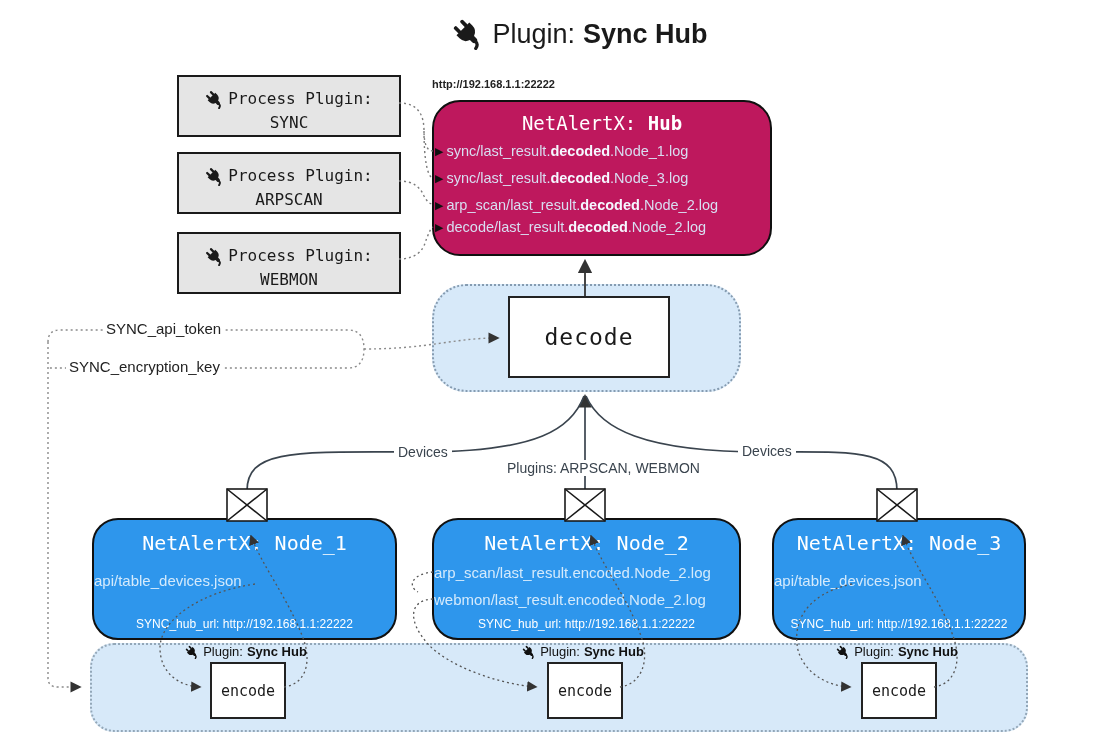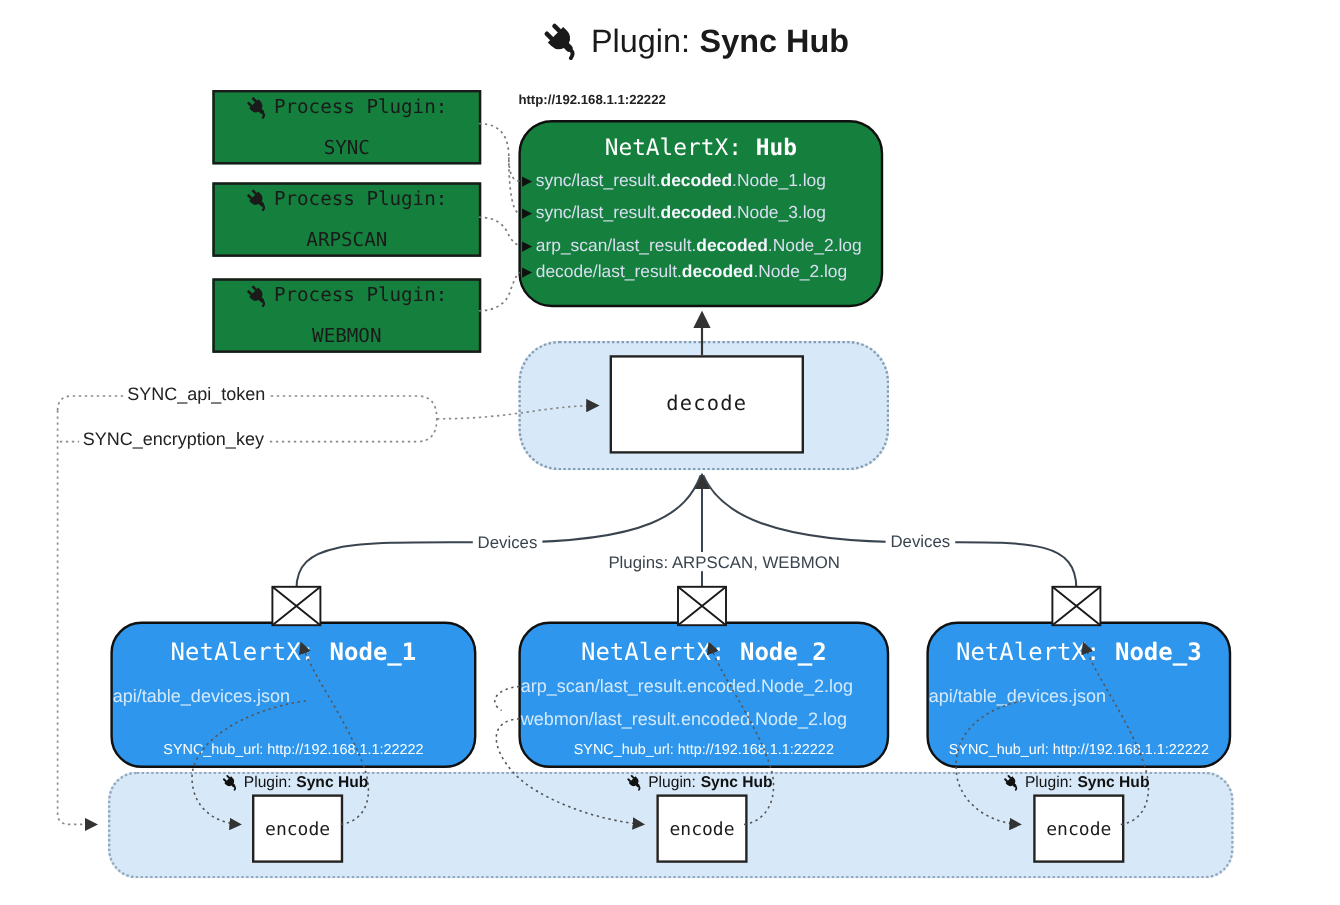--- a/index.html
+++ b/index.html
@@ -7,51 +7,51 @@
           font-family:"Liberation Sans",sans-serif;color:#1a1a1a;}
   .abs{position:absolute;}
   .mono{font-family:"DejaVu Sans Mono","Liberation Mono",monospace;}
 
   
   .title{left:0;top:18px;width:1160px;text-align:center;font-size:27px;display:flex;
          align-items:center;justify-content:center;gap:8px;}
   .title .bold{font-weight:700;}
 
   
-  .pbox{left:177px;width:220px;height:58px;background:#15803d;border:2px solid #1a1a1a;
-        display:flex;flex-direction:column;align-items:center;justify-content:space-between;
+  .pbox{left:177px;width:220px;height:58px;background:#e5e5e5;border:2px solid #1a1a1a;
+        display:flex;flex-direction:column;align-items:center;justify-content:flex-end;
         font-size:16px;line-height:1.5;}
   .pbox .l1{display:flex;align-items:center;gap:4px;}
 
   
   .hub-url{left:432px;top:78px;width:300px;text-align:left;font-size:11px;font-weight:600;color:#222;}
-  .hub{left:432px;top:100px;width:300px;height:152px;background:#15803d;border:2px solid #101010;
-       border-radius:28px;color:#fff;}
+  .hub{left:432px;top:100px;width:300px;height:152px;background:#be185d;border:2px solid #101010;
+       border-radius:28px;color:#fff;padding-left:36px;}
   .hub-title{position:absolute;top:10px;left:0;width:100%;text-align:center;font-size:19px;}
   .hub-title .bold{font-weight:700;}
   .hub-row{position:absolute;left:1px;display:flex;align-items:center;font-size:14.5px;color:#d9def2;white-space:nowrap;}
   .hub-row .tri{color:#101010;font-size:11px;margin-right:3px;line-height:1;}
   .hub-row .bold{font-weight:700;color:#f5f7ff;}
 
   
   .decode-wrap{left:432px;top:284px;width:305px;height:104px;background:#d7e9f9;
                border:2px dotted #869cb1;border-radius:34px;}
   .decode-box{left:508px;top:296px;width:158px;height:78px;background:#fff;border:2px solid #222;
-              display:flex;align-items:center;justify-content:center;font-size:17px;letter-spacing:1px;}
+              display:flex;align-items:center;justify-content:center;font-size:23px;letter-spacing:1px;}
 
   
   .cfg{background:#fff;font-size:15px;color:#222;padding:0 3px;z-index:6;}
 
   
   .edge-label{background:#fff;font-size:14px;color:#3a444e;padding:0 4px;z-index:6;}
 
   
   .node{top:518px;height:118px;background:#2e96ec;border:2px solid #101010;border-radius:26px;color:#fff;}
   .node-title{position:absolute;top:11px;left:0;width:100%;text-align:center;font-size:20px;}
-  .node-title .bold{font-weight:700;}
+  .node-title .bold{font-weight:400;}
   .node-file{position:absolute;width:100%;text-align:left;font-size:15px;color:#d4eafc;white-space:nowrap;}
   .node-url{position:absolute;bottom:7px;left:0;width:100%;text-align:center;font-size:12px;color:#fff;}
 
   
   .bar{left:90px;top:643px;width:934px;height:85px;background:#d7e9f9;
        border:2px dotted #93a7b8;border-radius:24px;}
   .enc-label{top:644px;width:140px;display:flex;align-items:center;justify-content:center;gap:4px;
              font-size:13px;color:#111;z-index:6;}
   .enc-label .bold{font-weight:700;}
   .enc-box{top:662px;width:72px;height:53px;background:#fff;border:2px solid #222;

